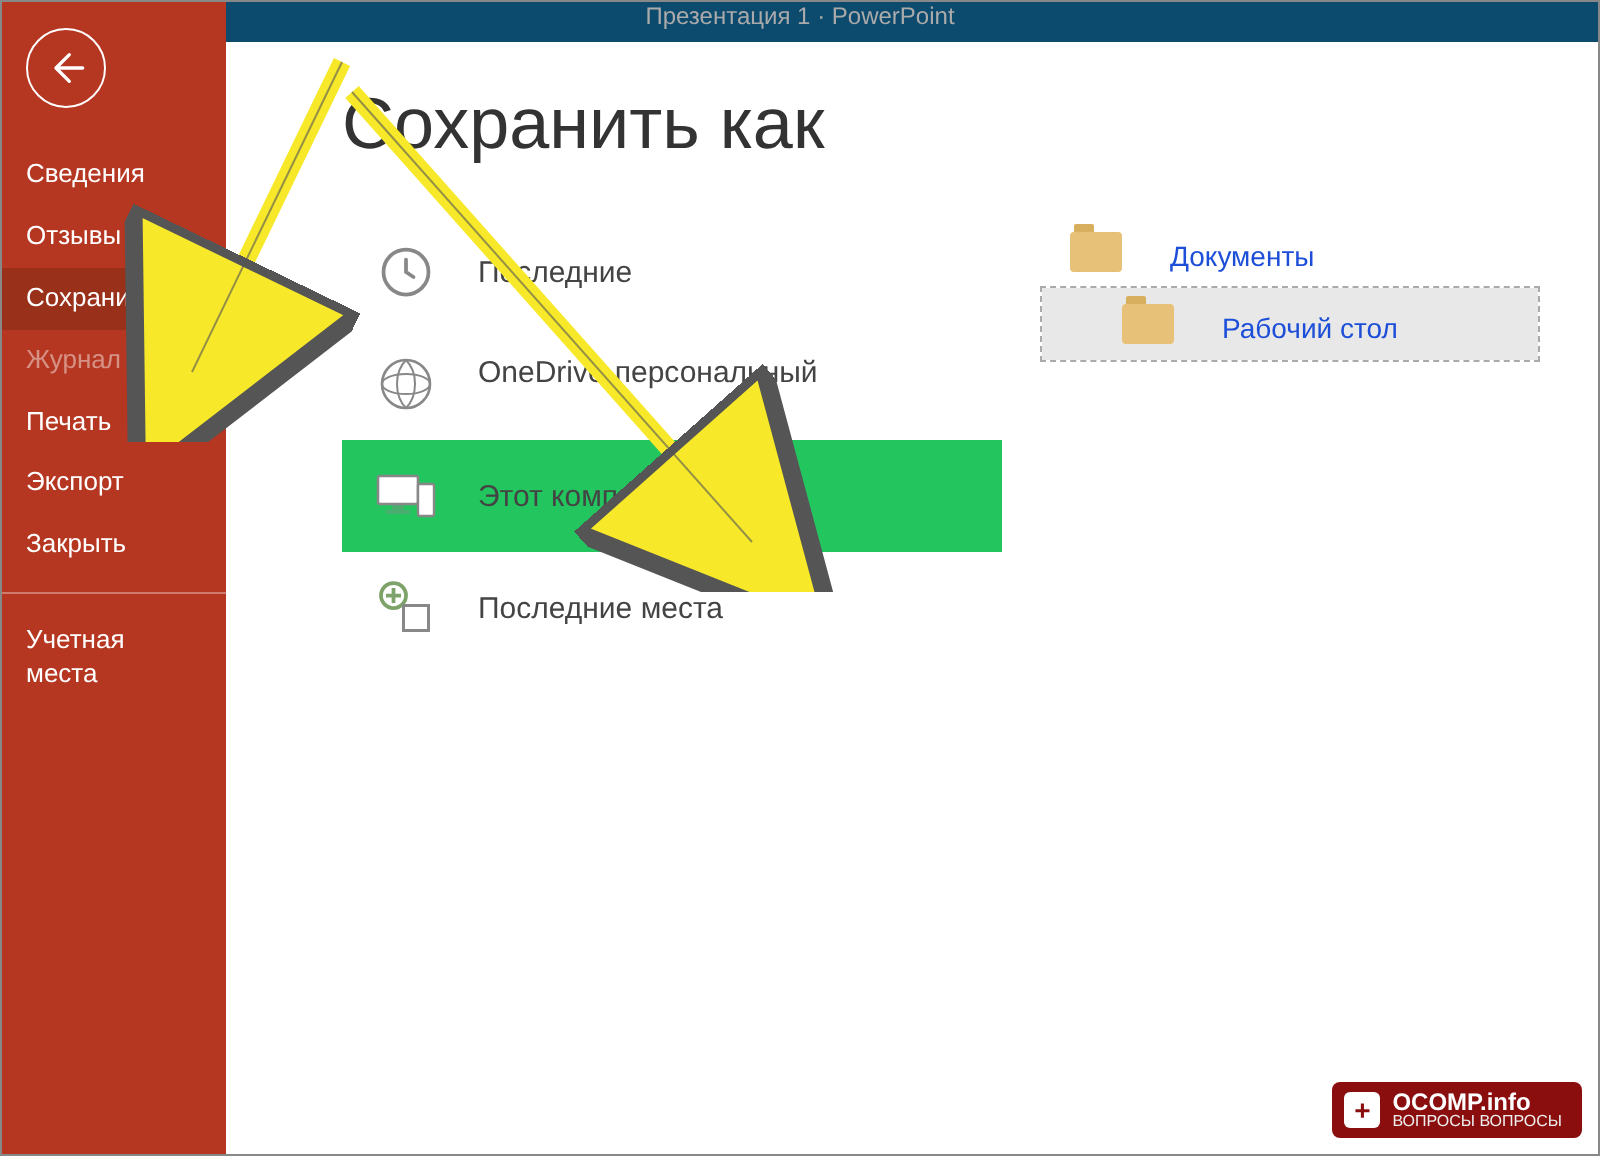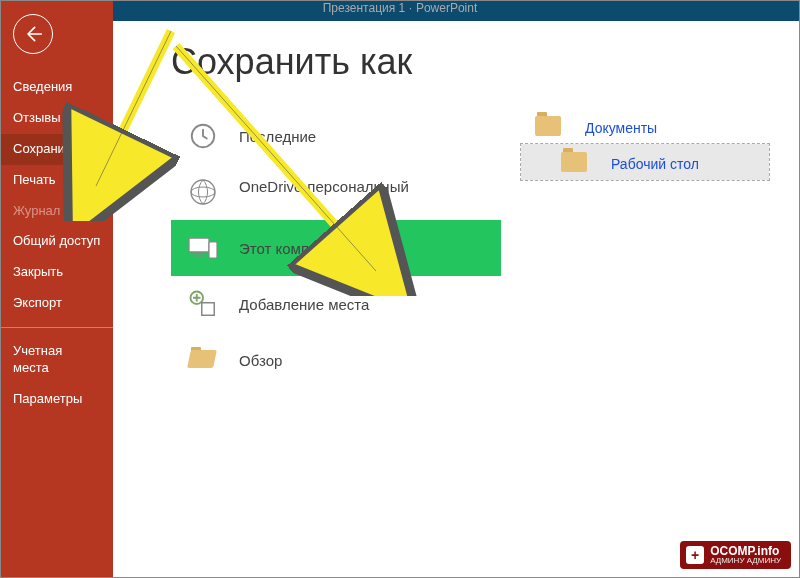--- a/index.html
+++ b/index.html
@@ -189,28 +189,26 @@
 
 <div class="sidebar">
   <div class="back-btn">
     <svg width="20" height="20" viewBox="0 0 24 24">
       <path d="M14 4 L6 12 L14 20 M6 12 H22" stroke="#fff" stroke-width="2" fill="none" stroke-linecap="round" stroke-linejoin="round"></path>
     </svg>
   </div>
   <div class="side-item"><span>Сведения</span></div>
   <div class="side-item"><span>Отзывы</span></div>
   <div class="side-item active"><span>Сохранить как</span></div>
+  <div class="side-item disabled"><span>Журнал</span></div>
   <div class="side-item"><span>Печать</span></div>
-  <div class="side-item disabled"><span>Журнал</span></div>
-  <div class="side-item"><span>Общий доступ</span></div>
+  <div class="side-item"><span>Экспорт</span></div>
   <div class="side-item"><span>Закрыть</span></div>
-  <div class="side-item"><span>Экспорт</span></div>
   <hr class="side-sep">
   <div class="side-item"><span>Учетная места</span></div>
-  <div class="side-item"><span>Параметры</span></div>
 </div>
 
 <div class="main">
   <h1 class="page-title">Сохранить как</h1>
   <div class="columns">
     <div class="col-left">
 
       <div class="loc-item">
         <div class="icon-box">
           <svg width="30" height="30" viewBox="0 0 24 24">
@@ -248,29 +246,23 @@
       </div>
 
       <div class="loc-item">
         <div class="icon-box">
           <svg width="30" height="30" viewBox="0 0 24 24">
             <circle cx="7" cy="7" r="5" stroke="#7ea36a" stroke-width="1.5" fill="none"></circle>
             <path d="M7 4 V10 M4 7 H10" stroke="#7ea36a" stroke-width="1.5"></path>
             <rect x="11" y="11" width="10" height="10" stroke="#888" stroke-width="1.2" fill="none"></rect>
           </svg>
         </div>
-        <span class="label">Добавление места</span>
-      </div>
-
-      <div class="loc-item">
-        <div class="icon-box">
-          <div class="folder-open"></div>
-        </div>
-        <span class="label">Обзор</span>
-      </div>
+        <span class="label">Последние места</span>
+      </div>
+
 
     </div>
 
     <div class="col-right">
       <div class="right-item">
         <div class="folder-icon"></div>
         <span>Документы</span>
       </div>
       <div class="right-item sel">
         <div class="folder-icon"></div>
@@ -296,15 +288,15 @@
       </marker>
     </defs>
   <line x1="15" y1="10" x2="215" y2="235" stroke="#f7e92a" stroke-width="9" marker-end="url(#ah2)"></line>
   <line x1="15" y1="10" x2="215" y2="235" stroke="#555" stroke-width="1" opacity="0.6"></line>
 </svg>
 
 <div class="watermark">
   <div class="plus">+</div>
   <div>
     <span>OCOMP</span><span>.info</span>
-    <span class="sub2">АДМИНУ АДМИНУ</span>
+    <span class="sub2">ВОПРОСЫ ВОПРОСЫ</span>
   </div>
 </div>
 
 </body></html>

